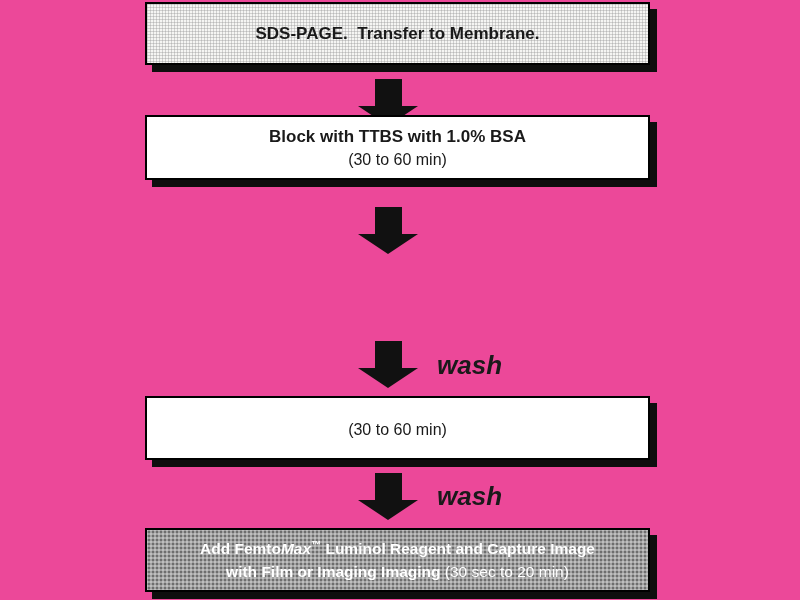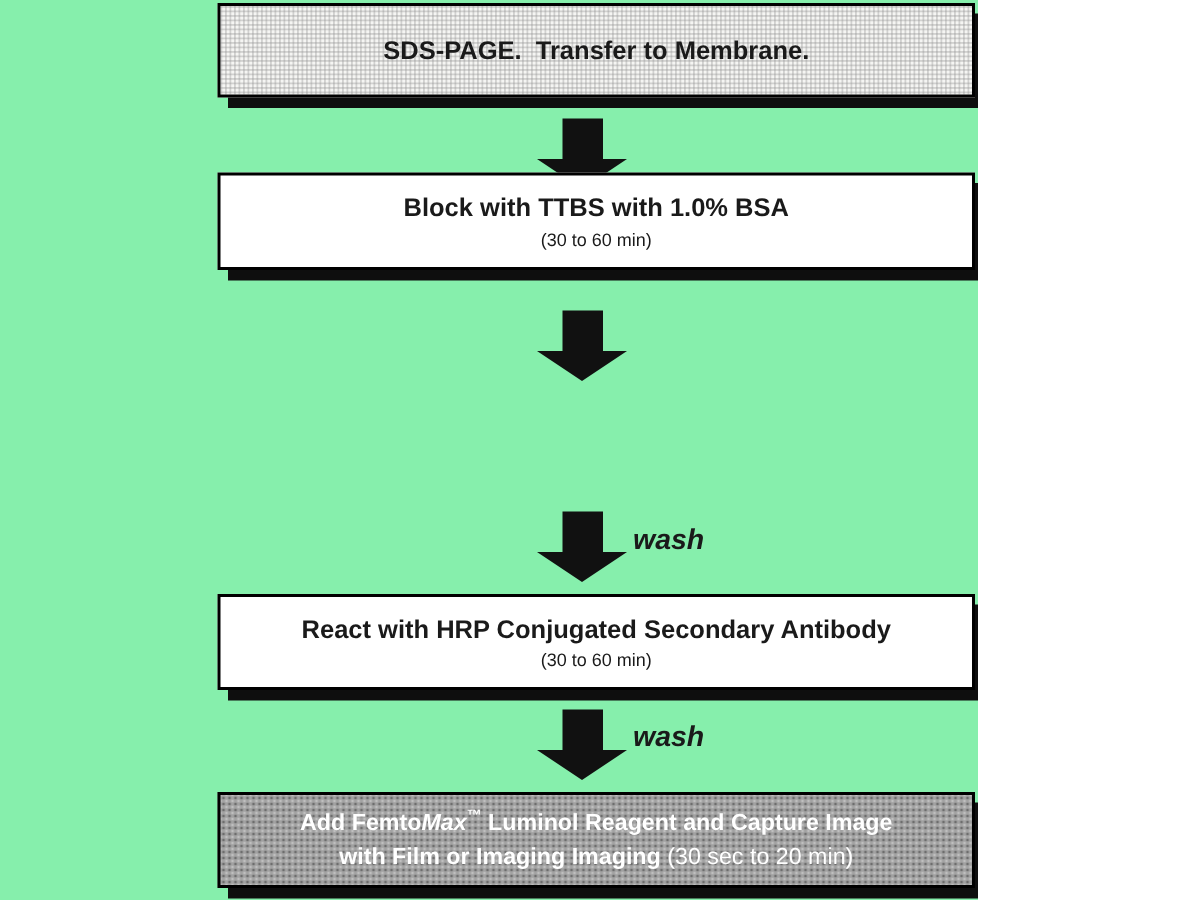--- a/index.html
+++ b/index.html
@@ -3,23 +3,23 @@
 <meta charset="utf-8">
 <style>
   html, body {
     margin: 0;
     padding: 0;
     background: #ffffff;
     font-family: "Liberation Sans", "DejaVu Sans", sans-serif;
   }
   .canvas {
     position: relative;
-    width: 652px;
+    width: 800px;
     height: 600px;
-    background: #86efac;
+    background: #ec4899;
     overflow: hidden;
     text-decoration: underline;
   }
   
   .step {
     position: absolute;
     left: 145px;
     width: 505px;
     box-sizing: border-box;
     border: 2px solid #000000;
@@ -32,21 +32,21 @@
     background: #ffffff;
   }
   .step-title {
     font-weight: bold;
     font-size: 17px;
     line-height: 1.25;
     color: #1a1a1a;
     white-space: pre-wrap;
   }
   .step-duration {
-    font-size: 12px;
+    font-size: 16px;
     color: #1a1a1a;
     margin-top: 3px;
   }
   .texture-light {
     background-color: #f5f5f3;
     background-image:
       linear-gradient(rgba(150,150,150,0.38) 1px, transparent 1px),
       linear-gradient(90deg, rgba(150,150,150,0.38) 1px, transparent 1px);
     background-size: 3px 3px;
   }
@@ -92,24 +92,24 @@
     border-right: 30px solid transparent;
     border-top: 20px solid #111111;
   }
   .arrow-1 { top: 79px; }
   .arrow-2 { top: 207px; }
   .arrow-3 { top: 341px; }
   .arrow-4 { top: 473px; }
   
   .wash {
     position: absolute;
-    left: 422px;
+    left: 437px;
     font-weight: bold;
     font-style: italic;
-    font-size: 19px;
+    font-size: 26px;
     color: #1a1a1a;
   }
   .wash-1 { top: 350px; }
   .wash-2 { top: 481px; }
 </style>
 </head>
 <body>
 
 <div class="canvas">
 
@@ -133,21 +133,20 @@
   </div>
 
 
   <div class="arrow arrow-3">
     <div class="arrow-stem"></div>
     <div class="arrow-head"></div>
   </div>
   <span class="wash wash-1">wash</span>
 
   <div class="step step-box-4">
-    <span class="step-title">React with HRP Conjugated Secondary Antibody</span>
     <span class="step-duration">(30 to 60 min)</span>
   </div>
 
   <div class="arrow arrow-4">
     <div class="arrow-stem"></div>
     <div class="arrow-head"></div>
   </div>
   <span class="wash wash-2">wash</span>
 
   <div class="step step-box-5 texture-dark">

